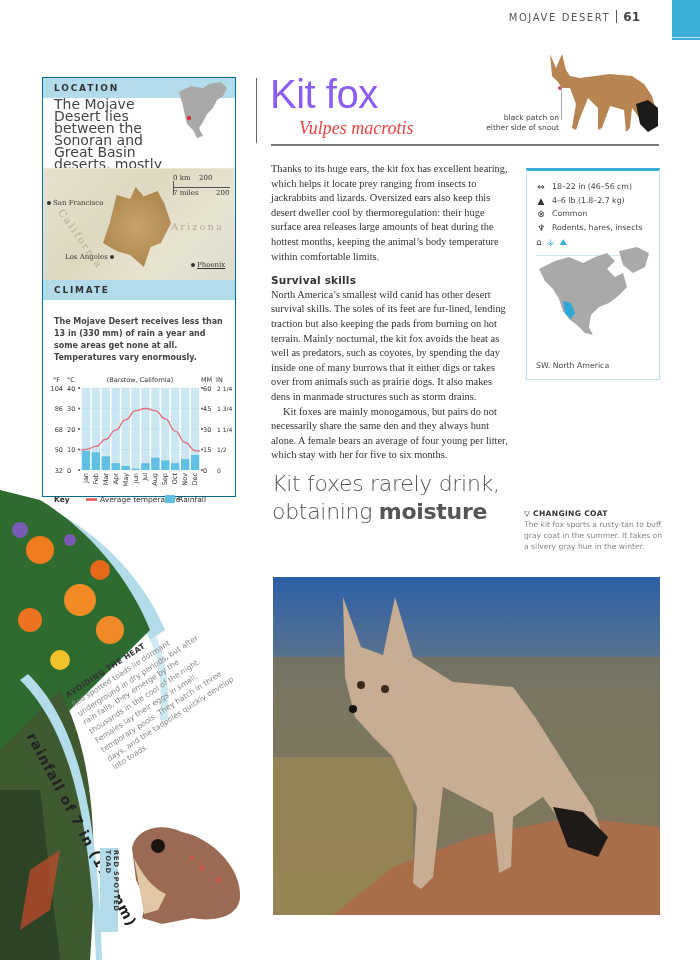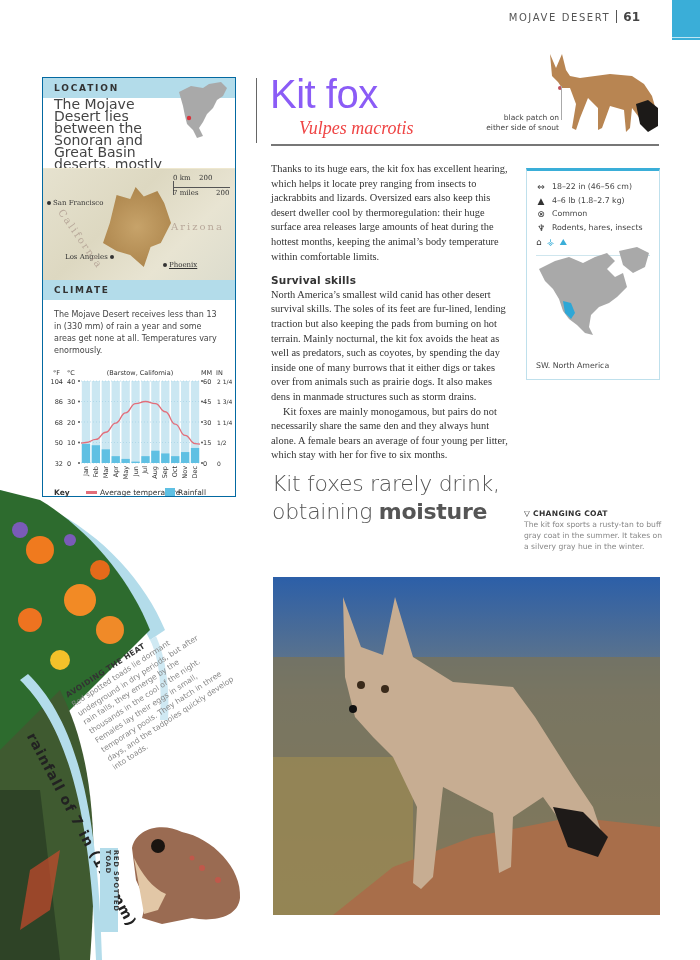--- a/index.html
+++ b/index.html
@@ -18,21 +18,21 @@
   .loc-text { padding: 0 11px; font-size: 14px; line-height: 12px; color: #444; width: 130px; height: 70px; }
   .mini-na { position: absolute; right: 6px; top: 22px; width: 56px; height: 64px; }
   .map-area { position: relative; height: 112px; background: linear-gradient(135deg,#e6e2cf 0%,#ddd8c1 40%,#e8e4d2 70%,#dcdccd 100%); overflow: hidden; border-top: 1px solid #efe8cf; }
   .map-label { position: absolute; font-family: "DejaVu Serif", serif; font-size: 7px; color: #333; }
   .map-label.big { font-size: 10px; color: #b8a89a; letter-spacing: 2px; }
   .dot { display:inline-block; width:4px; height:4px; border-radius:50%; background:#333; margin-right:2px; vertical-align:middle;}
   .mojave-shape { position: absolute; left: 60px; top: 18px; width: 68px; height: 80px; background: radial-gradient(circle at 50% 50%, #c7a36a, #b08950 70%, #a27a42); clip-path: polygon(20% 10%, 40% 15%, 48% 0%, 60% 12%, 80% 5%, 90% 20%, 100% 45%, 85% 70%, 70% 75%, 60% 100%, 40% 85%, 20% 80%, 0% 70%, 10% 45%); }
   .scale { position: absolute; left: 130px; top: 12px; width: 56px; height: 14px; border-left: 1px solid #555; }
   .scale::before { content:""; position:absolute; left:0; top:6px; width:56px; height:1px; background:#555; }
 
-  .clim-text { padding: 9px 11px 6px; font-size: 8px; line-height: 12px; color: #444; }
+  .clim-text { padding: 16px 11px 6px; font-size: 8px; line-height: 12px; color: #444; font-weight: bold; }
   .chart { position: relative; height: 140px; }
   .chart svg { position: absolute; left: 0; top: 0; }
   .key { position: absolute; left: 11px; bottom: 6px; font-size: 7.5px; color: #333; width: 152px; }
   .key .k-title { font-weight: bold; }
   .key .k-temp { position: absolute; left: 32px; top: 0; }
   .key .k-temp::before { content:""; display:inline-block; width:11px; height:3px; background:#e36e7a; margin-right:3px; vertical-align:middle;}
   .key .k-rain { position: absolute; right: 0; top: 0; }
   .key .k-rain::before { content:""; display:inline-block; width:10px; height:8px; background:#5fc0e3; margin-right:3px; vertical-align:-1px;}
 
   
@@ -91,21 +91,21 @@
     <div class="loc-text">The Mojave Desert lies between the Sonoran and Great Basin deserts, mostly in southeastern California.</div>
     <svg class="mini-na" viewBox="0 0 56 64" style="top:-20px;">
       <path d="M6 14 L18 8 L30 10 L36 6 L48 4 L54 10 L50 18 L44 22 L40 30 L34 36 L30 44 L26 50 L30 58 L24 60 L20 52 L14 46 L12 38 L10 28 Z" fill="#a9a9a9"></path>
       <circle cx="16" cy="40" r="2.2" fill="#d8343c"></circle>
     </svg>
   </div>
   <div class="map-area">
     <div class="mojave-shape"></div>
     <div class="map-label" style="left:4px;top:10px;margin-top:20px;"><span class="dot"></span><span>San Francisco</span></div>
     <div class="map-label" style="left:22px;top:84px;"><span>Los Angeles</span><span class="dot" style="margin-left:2px;"></span></div>
-    <div class="map-label" style="left:120px;top:92px;text-decoration:underline;"><span class="dot"></span><span>Phoenix</span></div>
+    <div class="map-label" style="left:148px;top:92px;text-decoration:underline;"><span class="dot"></span><span>Phoenix</span></div>
     <div class="map-label big" style="left:22px;top:38px;transform:rotate(55deg);transform-origin:0 0;">California</div>
     <div class="map-label big" style="left:128px;top:52px;">Arizona</div>
     <div class="scale"></div>
     <div class="map-label" style="left:130px;top:5px;">0 km</div>
     <div class="map-label" style="left:156px;top:5px;">200</div>
     <div class="map-label" style="left:130px;top:20px;">7 miles</div>
     <div class="map-label" style="left:173px;top:20px;">200</div>
   </div>
   <div class="box-head">CLIMATE</div>
   <div class="clim-text">The Mojave Desert receives less than 13 in (330 mm) of rain a year and some areas get none at all. Temperatures vary enormously.</div>

